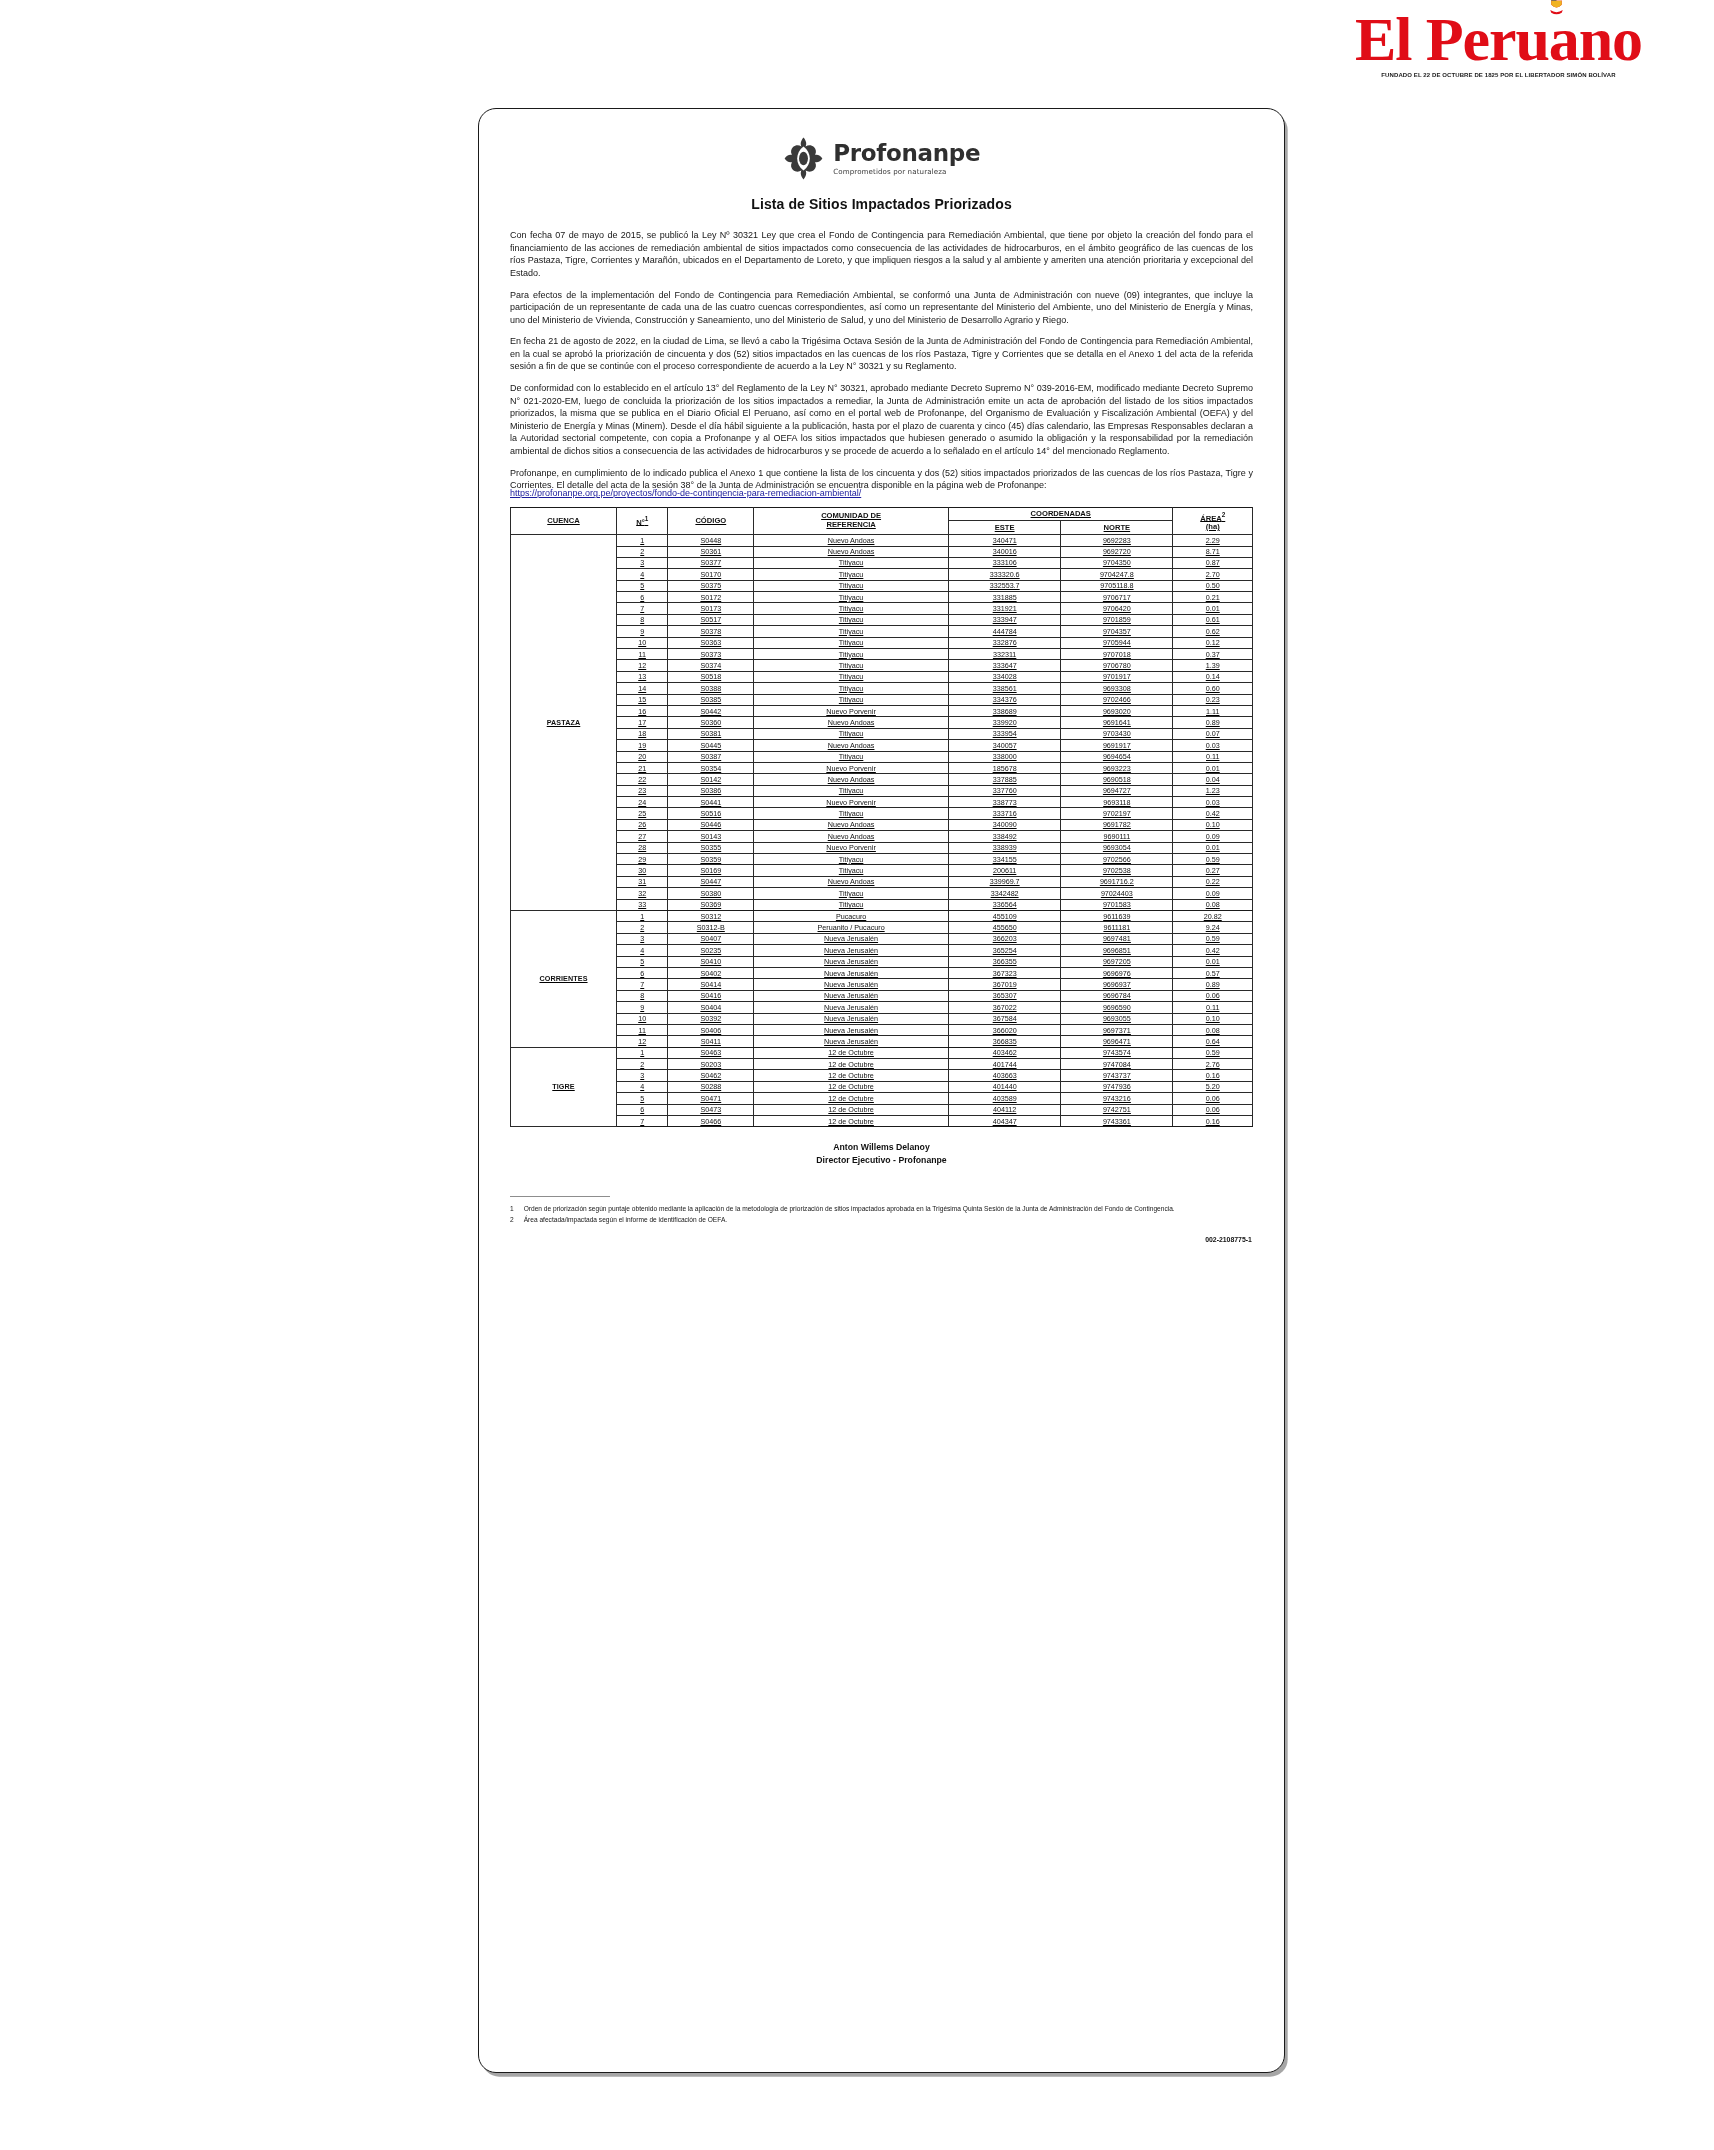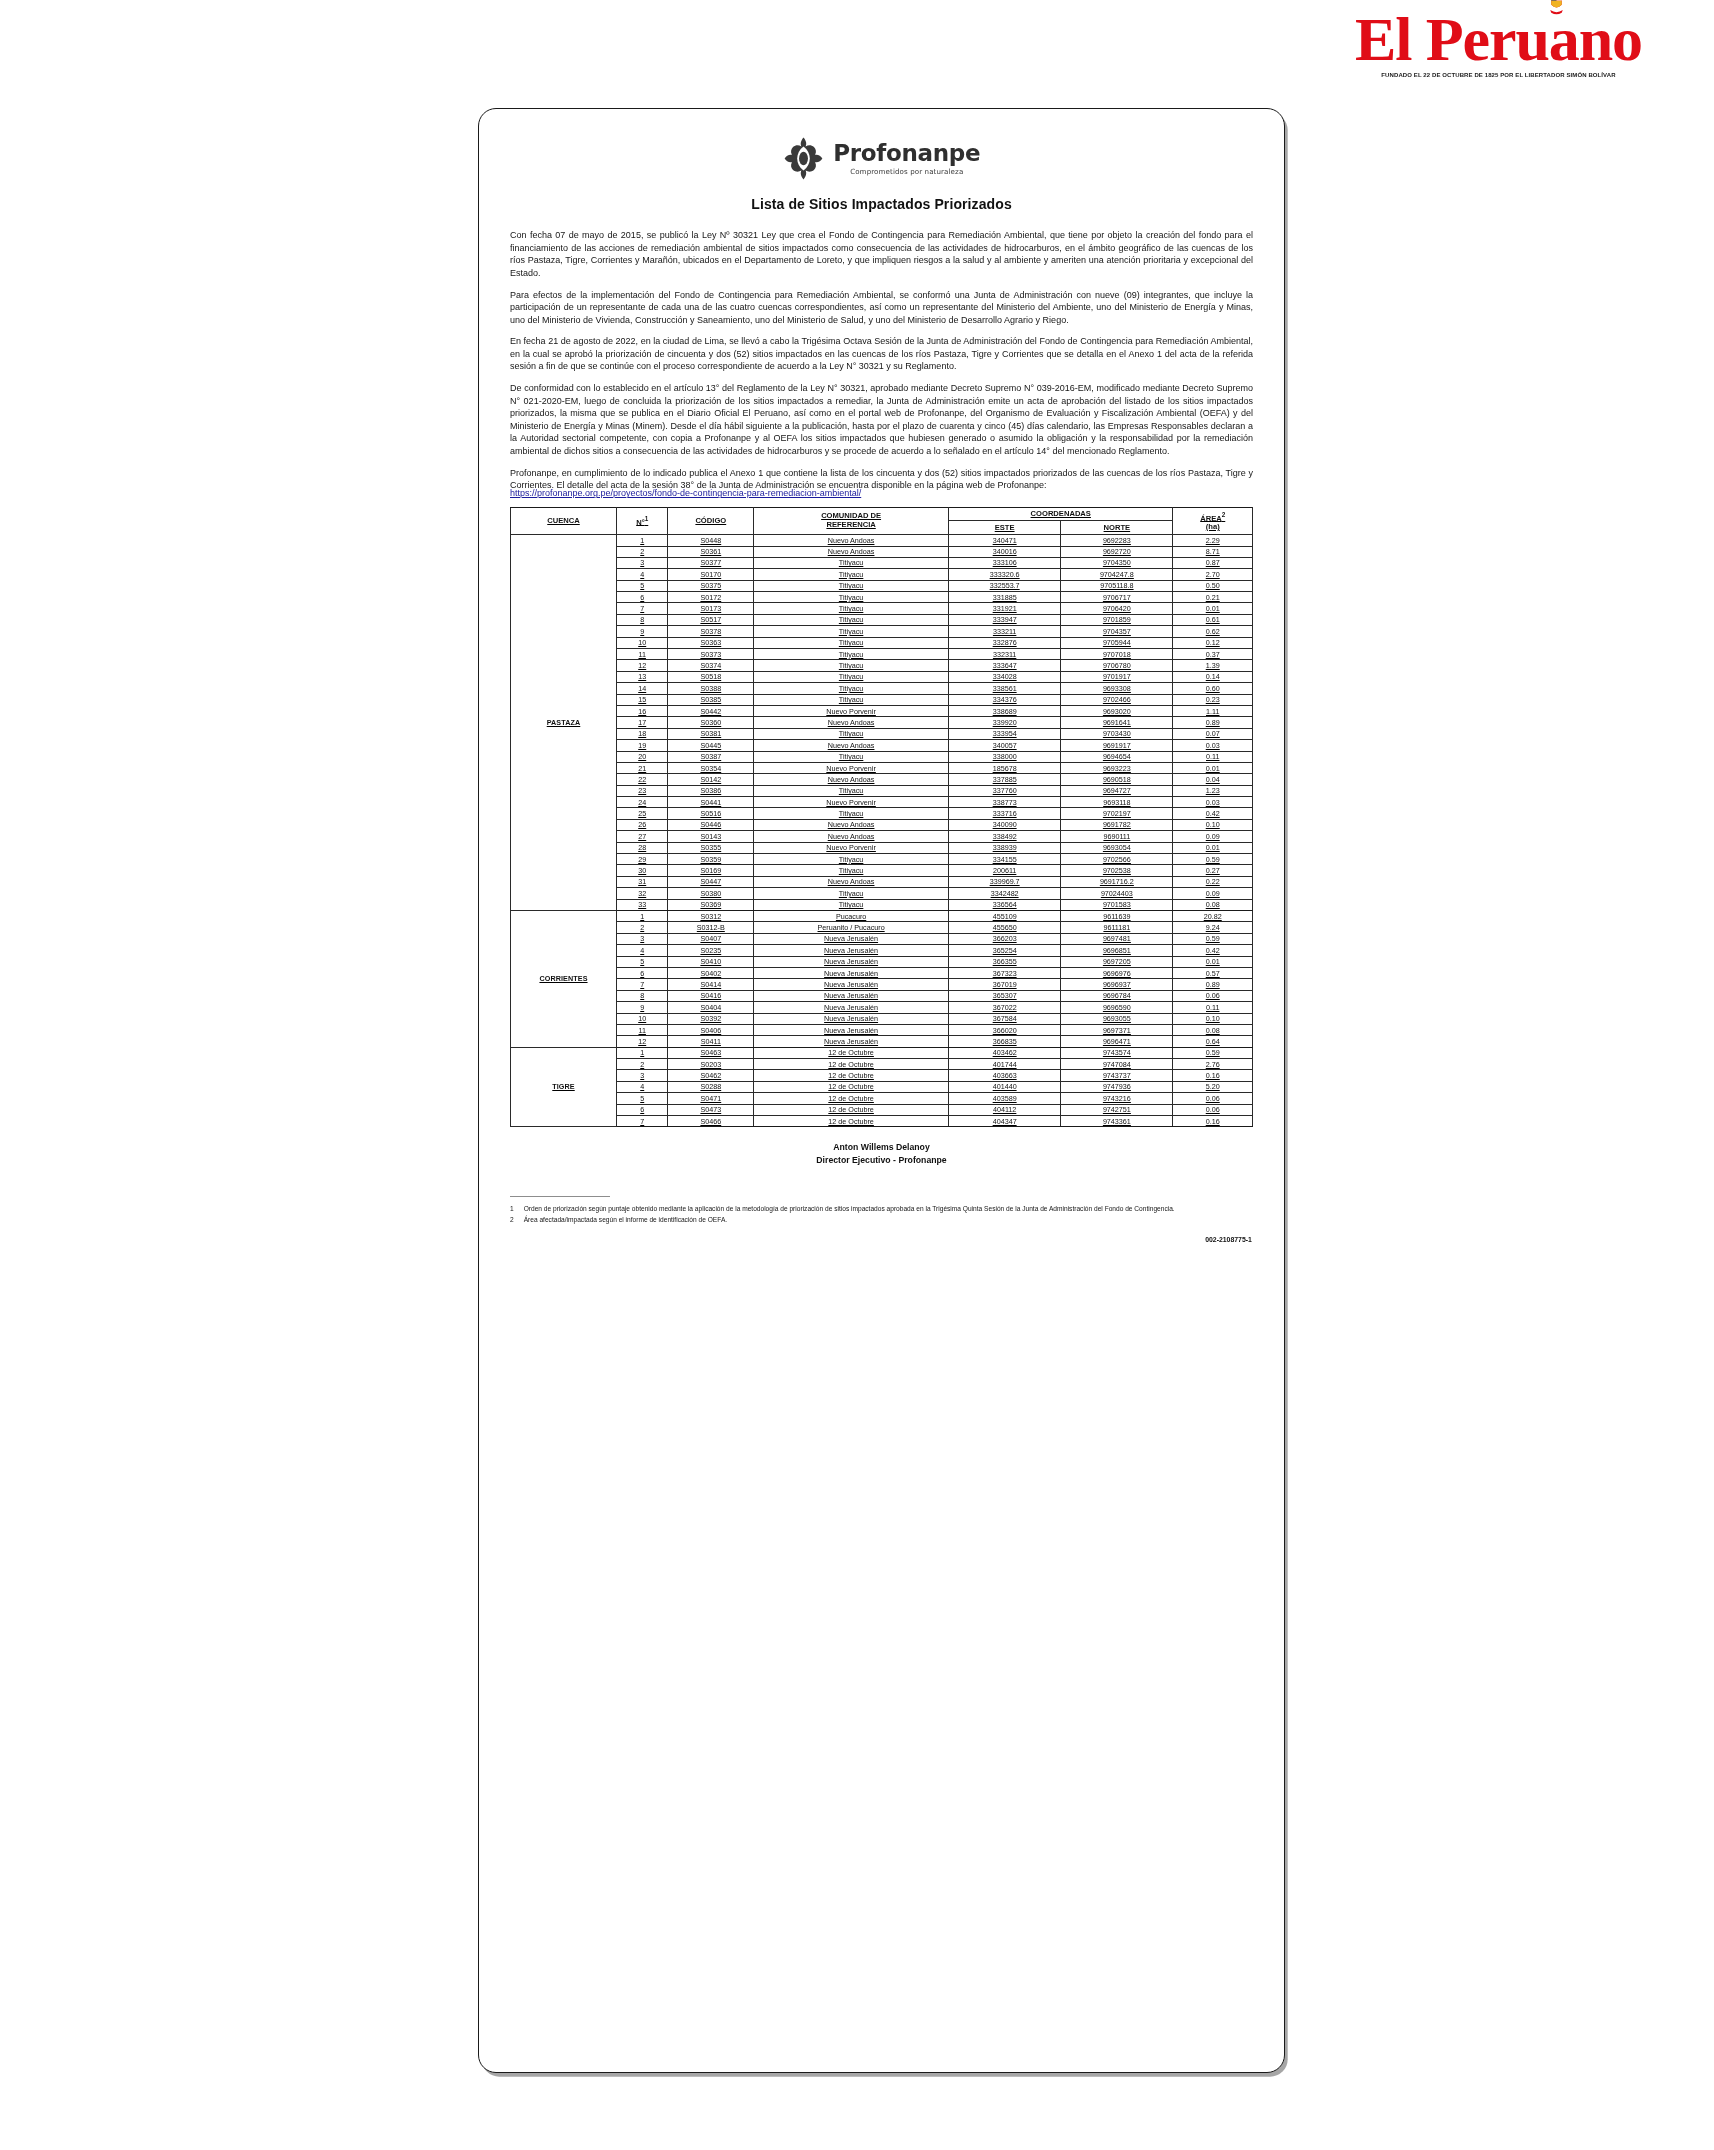--- a/index.html
+++ b/index.html
@@ -66,21 +66,21 @@
   
   .brand-block {
     display: flex;
     align-items: center;
     justify-content: center;
     gap: 9.5px;
     margin-top: 5.3px;
     margin-bottom: 16px;
   }
   .brand-mark { width: 41px; height: 43px; flex: 0 0 auto; }
-  .brand-text { line-height: 1; text-align: center; }
+  .brand-text { line-height: 1; }
   .brand-name {
     font-family: "DejaVu Sans", sans-serif;
     font-size: 23px;
     font-weight: bold;
     color: #2f2f2f;
     letter-spacing: -0.3px;
   }
   .brand-slogan {
     font-family: "DejaVu Sans", sans-serif;
     font-size: 7.1px;
@@ -341,21 +341,21 @@
             <td>S0517</td>
             <td>Titiyacu</td>
             <td>333947</td>
             <td>9701859</td>
             <td>0.61</td>
           </tr>
           <tr>
             <td>9</td>
             <td>S0378</td>
             <td>Titiyacu</td>
-            <td>333211</td>
+            <td>444784</td>
             <td>9704357</td>
             <td>0.62</td>
           </tr>
           <tr>
             <td>10</td>
             <td>S0363</td>
             <td>Titiyacu</td>
             <td>332876</td>
             <td>9705944</td>
             <td>0.12</td>

